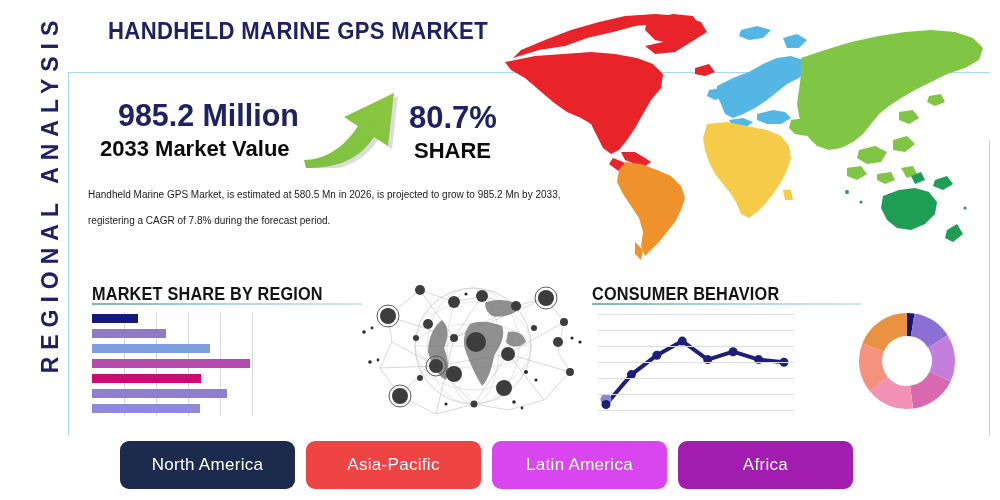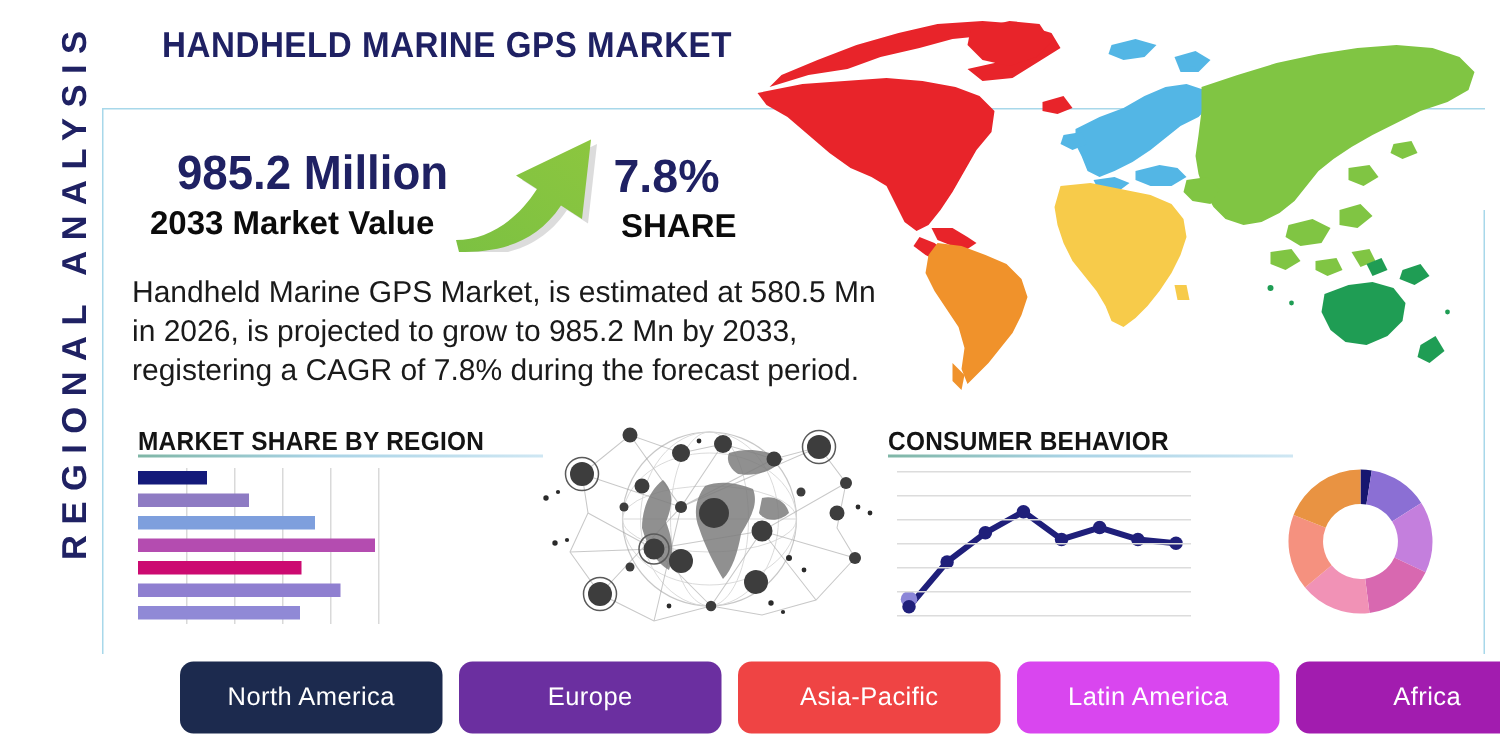--- a/index.html
+++ b/index.html
@@ -53,21 +53,21 @@
   }
   .cagr-label{
     position:absolute;left:414px;top:138px;
     font-size:22px;font-weight:700;color:#0b0b0b;white-space:nowrap;
   }
   .arrow-wrap{position:absolute;left:300px;top:86px;width:110px;height:82px;}
 
   
   .body-copy{
     position:absolute;left:88px;top:182px;width:500px;
-    font-size:20px;line-height:26px;color:#1a1a1a;
+    font-size:10px;line-height:26px;color:#1a1a1a;
   }
 
   
   .map-wrap{position:absolute;left:495px;top:2px;width:500px;height:272px;}
 
   
   .sec-head{
     position:absolute;font-size:17.5px;font-weight:700;color:#141414;
     letter-spacing:.2px;white-space:nowrap;
     transform:scaleX(.93);transform-origin:left center;
@@ -123,21 +123,21 @@
           <stop offset="100%" stop-color="#8cc63f"></stop>
         </linearGradient>
       </defs>
       <path d="M4 74 C 24 74, 44 62, 58 40 L 44 31 L 94 7 L 88 60 L 74 51
                C 56 78, 30 82, 6 82 Z" fill="#9a9a9a" opacity="0.35" transform="translate(4,3)"></path>
       <path d="M4 74 C 24 74, 44 62, 58 40 L 44 31 L 94 7 L 88 60 L 74 51
                C 56 78, 30 82, 6 82 Z" fill="url(#argrad)"></path>
     </svg>
   </div>
 
-  <div class="cagr-value">7.8%</div>
+  <div class="cagr-value">80.7%</div>
   <div class="cagr-label">SHARE</div>
 
   <div class="body-copy">Handheld Marine GPS Market, is estimated at 580.5 Mn in 2026, is projected to grow to 985.2 Mn by 2033, registering a CAGR of 7.8% during the forecast period.</div>
 
   <div class="map-wrap">
     <svg width="500" height="272" viewBox="0 0 500 272">
 
       <path fill="#e8242a" d="M18 56 L44 48 L70 44 L92 36 L118 30 L140 24 L160 22 L176 30
         L168 40 L150 44 L160 52 L180 50 L196 40 L212 30 L206 20 L186 14
         L160 12 L130 14 L104 20 L76 28 L50 38 L26 48 Z"></path>
@@ -322,23 +322,20 @@
         <path d="M 14.02 81.60 A 48 48 0 0 1 6.37 33.33 L 27.79 41.81 A 24.96 24.96 0 0 0 31.77 66.91 Z" fill="#f5917f"></path>
         <path d="M 6.37 33.33 A 48 48 0 0 1 51.00 3.00 L 51.00 26.04 A 24.96 24.96 0 0 0 27.79 41.81 Z" fill="#e99342"></path>
       </svg>
   </div>
 
   <div class="tabline"></div>
   <div class="tabs" id="tabs">
       <div class="tab" style="background: rgb(28, 42, 78); margin-left: 40px;">
         <span>North America</span>
       </div>
-      <div class="tab" style="background: rgb(107, 47, 160);">
-        <span>Europe</span>
-      </div>
       <div class="tab" style="background: #ef4444;">
         <span>Asia-Pacific</span>
       </div>
       <div class="tab" style="background: #d946ef;">
         <span>Latin America</span>
       </div>
       <div class="tab" style="background: #a21caf;">
         <span>Africa</span>
       </div>
     </div>

